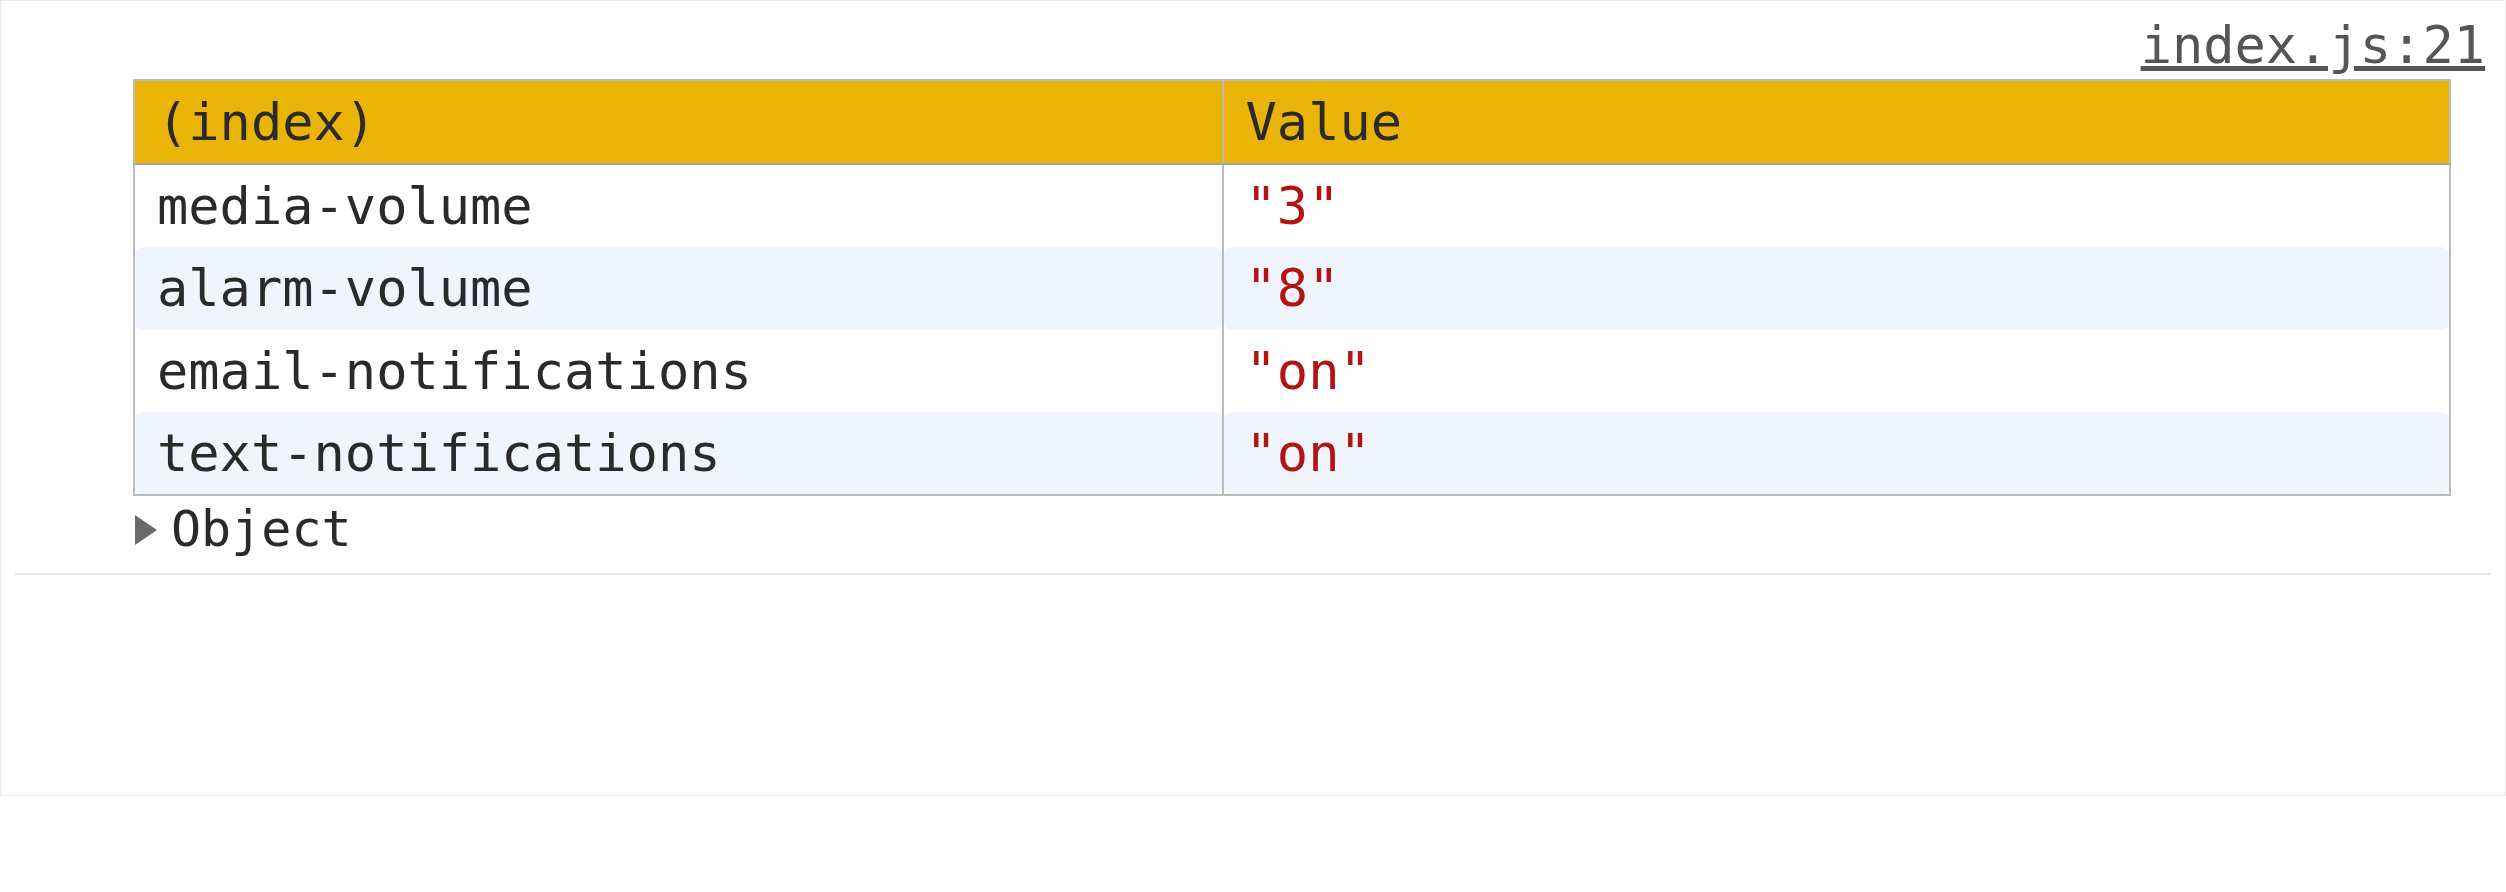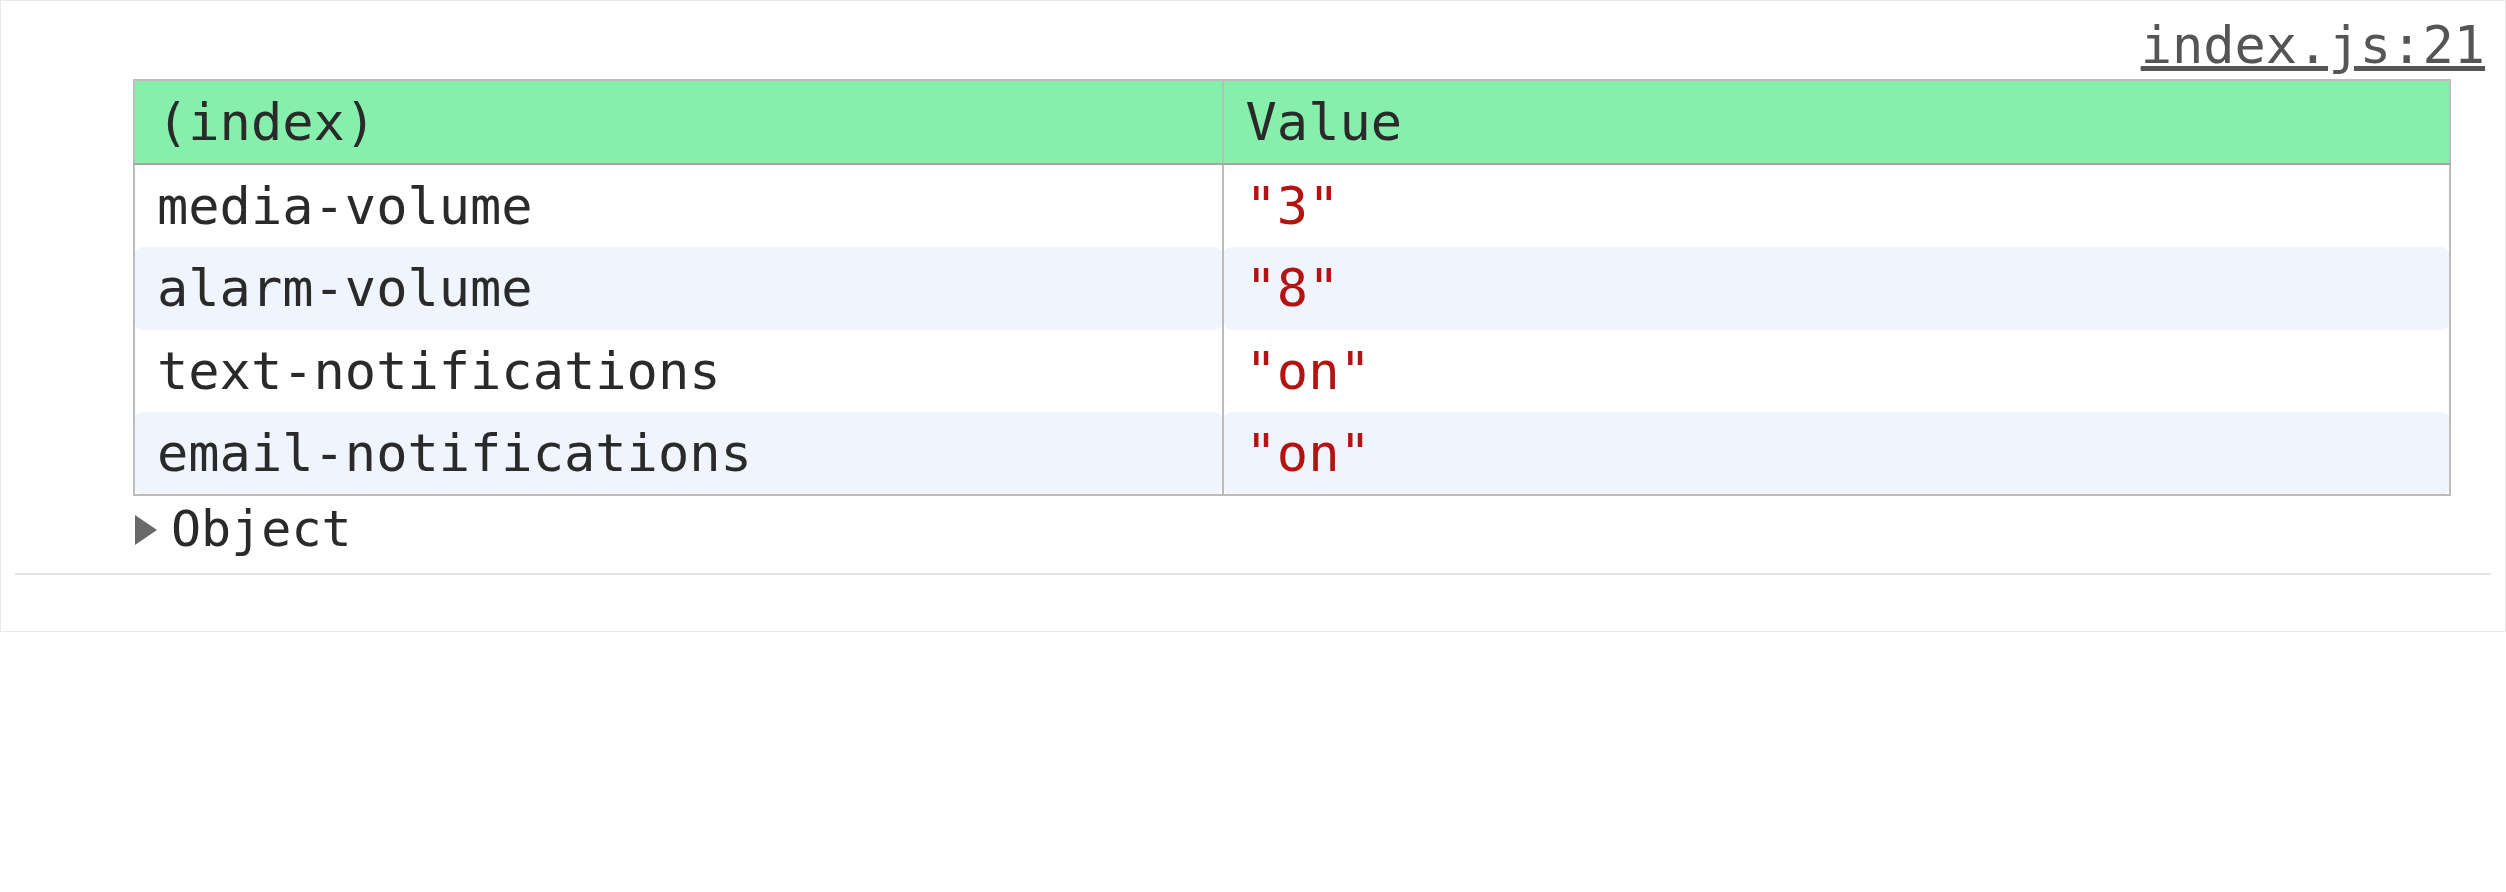--- a/index.html
+++ b/index.html
@@ -8,21 +8,21 @@
     padding: 0;
     width: 2506px;
     height: 892px;
     font-family: Menlo, Consolas, "DejaVu Sans Mono", monospace;
     background: #ffffff;
     color: #2a2a2a;
   }
   .outer {
     border: 1px solid #e8e8e8;
     width: 2506px;
-    height: 632px;
+    height: 796px;
     padding: 14px 14px 16px 14px;
   }
   .content {
     margin-left: 118px;
     margin-right: 40px;
     font-size: 52px;
     line-height: 1.35;
   }
   .source-link {
     text-align: right;
@@ -34,21 +34,21 @@
   }
   table.console-table {
     width: 100%;
     border-collapse: collapse;
     border: 2px solid #bcbcbc;
     table-layout: fixed;
   }
   table.console-table th {
     text-align: left;
     font-weight: 400;
-    background: #86efac;
+    background: #eab308;
     border-bottom: 2px solid #a6a6a6;
     padding: 6px 20px 6px 22px;
     font-size: 52px;
     color: #2a2a2a;
   }
   table.console-table td {
     padding: 6px 20px 6px 22px;
     font-size: 52px;
     border-radius: 9px;
   }
@@ -108,25 +108,25 @@
       <tbody>
         <tr>
           <td class="col-index">media-volume</td>
           <td><span class="val-string">"3"</span></td>
         </tr>
         <tr>
           <td class="col-index">alarm-volume</td>
           <td><span class="val-string">"8"</span></td>
         </tr>
         <tr>
-          <td class="col-index">text-notifications</td>
+          <td class="col-index">email-notifications</td>
           <td><span class="val-string">"on"</span></td>
         </tr>
         <tr>
-          <td class="col-index">email-notifications</td>
+          <td class="col-index">text-notifications</td>
           <td><span class="val-string">"on"</span></td>
         </tr>
       </tbody>
     </table>
 
     <div class="obj-line">
       <span class="disclosure"></span>
       <span>Object</span>
     </div>
   </div>

